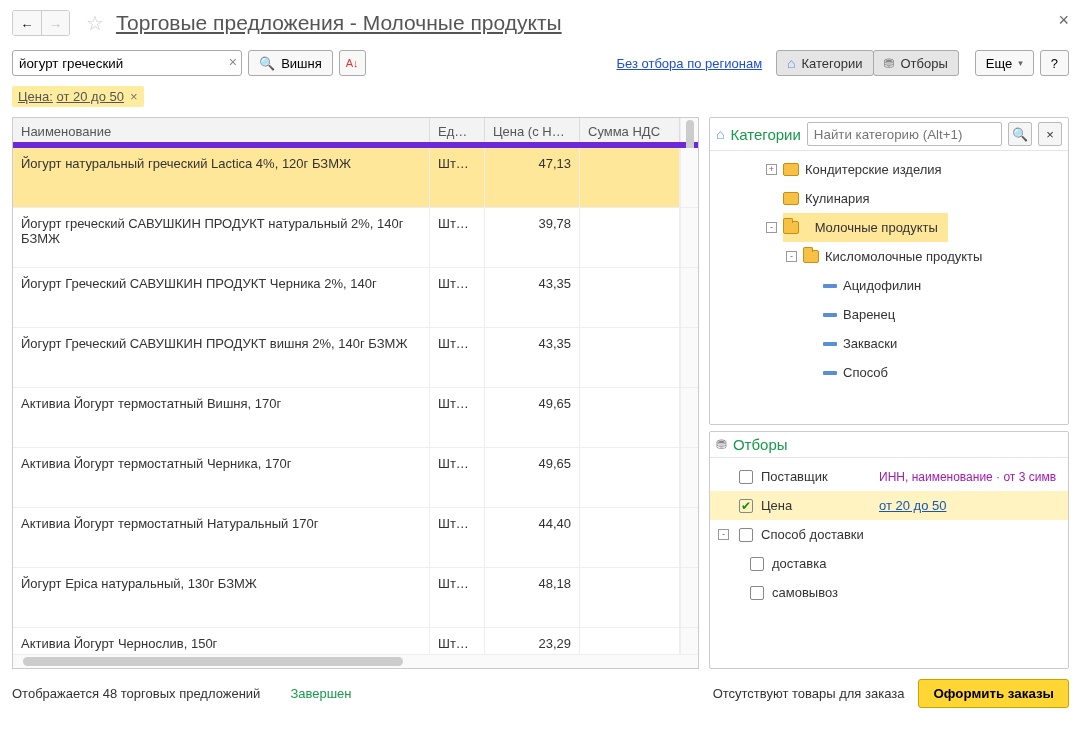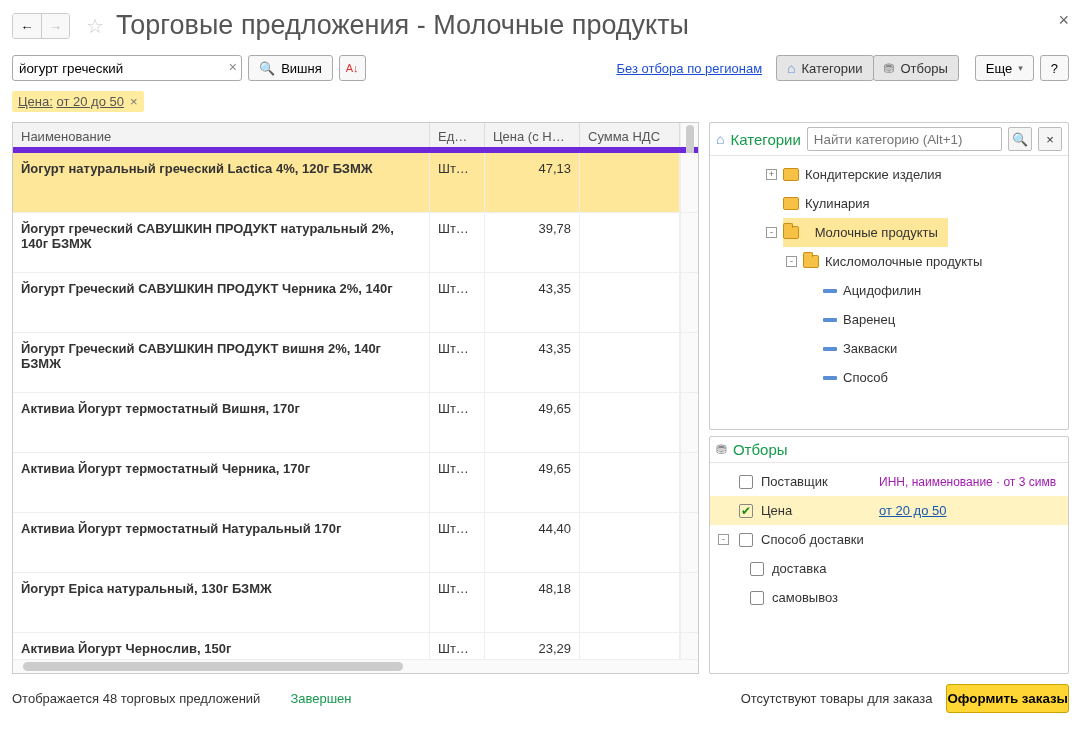--- a/index.html
+++ b/index.html
@@ -4,21 +4,21 @@
 <style>
   * { box-sizing: border-box; }
   html, body { margin:0; padding:0; font-family: Arial, sans-serif; font-size:13px; color:#333; background:#fff; }
   .app { width:1081px; height:737px; position:relative; padding:10px 12px; }
 
   .top-row { display:flex; align-items:center; gap:6px; margin-bottom:14px; }
   .nav-btns { display:flex; border:1px solid #ccc; border-radius:3px; overflow:hidden; }
   .nav-btn { width:28px; height:24px; display:flex; align-items:center; justify-content:center; background:#f8f8f8; border:none; cursor:pointer; }
   .nav-btn + .nav-btn { border-left:1px solid #ccc; }
   .star { color:#ccc; font-size:20px; margin:0 6px 0 10px; }
-  .title { font-size:27px; color:#555; flex:1; }
+  .title { font-size:21px; color:#555; flex:1;text-decoration:underline; }
   .close-top { position:absolute; right:12px; top:10px; font-size:18px; color:#666; cursor:pointer; }
 
   .toolbar { display:flex; align-items:center; gap:6px; margin-bottom:10px; }
   .search-wrap { position:relative; width:230px; }
   .search-input { width:100%; height:26px; padding:2px 24px 2px 6px; border:1px solid #aaa; border-radius:3px; }
   .search-clear { position:absolute; right:5px; top:4px; color:#888; cursor:pointer; font-size:14px;}
   .btn { height:26px; padding:0 10px; border:1px solid #aaa; border-radius:3px; background:#f8f8f8; cursor:pointer; display:inline-flex; align-items:center; gap:6px; font-size:13px; }
   .btn .m { color:#1866d4; }
   .spacer { flex:1; }
   .link { color:#1d4ed8; text-decoration:underline; cursor:pointer; }
@@ -36,21 +36,21 @@
   .grid-pane { flex:1; border:1px solid #ccc; position:relative; display:flex; flex-direction:column; min-width:0;}
   .side-pane { width:360px; display:flex; flex-direction:column; gap:6px; }
 
   .grid-head { display:flex; background:#f3f3f3; border-bottom:6px solid #6d28d9; height:30px; }
   .gh { padding:6px 8px; border-right:1px solid #ddd; color:#555; white-space:nowrap; overflow:hidden; text-overflow:ellipsis;}
   .gh.c1{ flex:1;} .gh.c2{ width:55px;} .gh.c3{ width:95px; text-align:left;} .gh.c4{ width:100px;}
   .grid-body { flex:1; overflow:hidden; }
   .row { display:flex; border-bottom:1px solid #eee; height:60px; }
   .row.selected { background:#ffe79a; }
   .cell { padding:8px; border-right:1px solid #eee; display:flex; align-items:flex-start; }
-  .cell.c1{ flex:1;font-weight:bold;} .cell.c2{ width:55px;} .cell.c3{ width:95px; justify-content:flex-end;} .cell.c4{ width:100px;}
+  .cell.c1{ flex:1;} .cell.c2{ width:55px;} .cell.c3{ width:95px; justify-content:flex-end;} .cell.c4{ width:100px;}
   .vbar { width:18px; background:#fafafa; border-left:1px solid #eee;}
   .hscroll { height:14px; background:#fafafa; border-top:1px solid #eee; position:relative;}
   .hscroll .thumb{ position:absolute; left:10px; top:2px; height:9px; width:380px; background:#ccc; border-radius:5px;}
   .v-thumb { width:8px; height:40px; background:#ccc; border-radius:4px; margin:2px auto 0;}
 
   .panel { border:1px solid #ccc; border-radius:2px; display:flex; flex-direction:column; min-height:0;}
   .panel.cat { flex:1.3; }
   .panel.flt { flex:1; }
   .panel-head { display:flex; align-items:center; gap:6px; padding:4px 6px; border-bottom:1px solid #e5e5e5;}
   .panel-head .ptitle { color:#169a4c; font-size:15px; }
@@ -73,21 +73,21 @@
   .chk.on::after{ content:"✔"; }
   .frow .flabel{ width:110px; }
   .frow.hl .flabel{ font-weight:normal; }
   .frow .fval{ flex:1; color:#a21caf; font-size:12px;}
   .frow .fval.link{ color:#1558b0; text-decoration:underline; font-size:13px;}
   .frow .fexp{ width:11px; height:11px; border:1px solid #999; font-size:9px; line-height:9px; text-align:center; color:#666; margin-right:2px;}
 
   .footer { display:flex; align-items:center; margin-top:10px; gap:30px;}
   .footer .status-ok{ color:#169a4c; }
   .footer .right{ margin-left:auto; display:flex; align-items:center; gap:14px;}
-  .order-btn{ background:#ffd633; border:1px solid #c9a400; border-radius:3px; padding:6px 0; font-weight:bold; cursor:pointer;}
+  .order-btn{ background:#ffd633; border:1px solid #c9a400; border-radius:3px; padding:6px 14px; font-weight:bold; cursor:pointer;}
   .home-ic{ color:#5a8fd6; font-size:14px;}
 </style>
 </head>
 <body>
 
 <div class="app">
   <span class="close-top">×</span>
   <div class="top-row">
     <div class="nav-btns">
       <button class="nav-btn">←</button>

